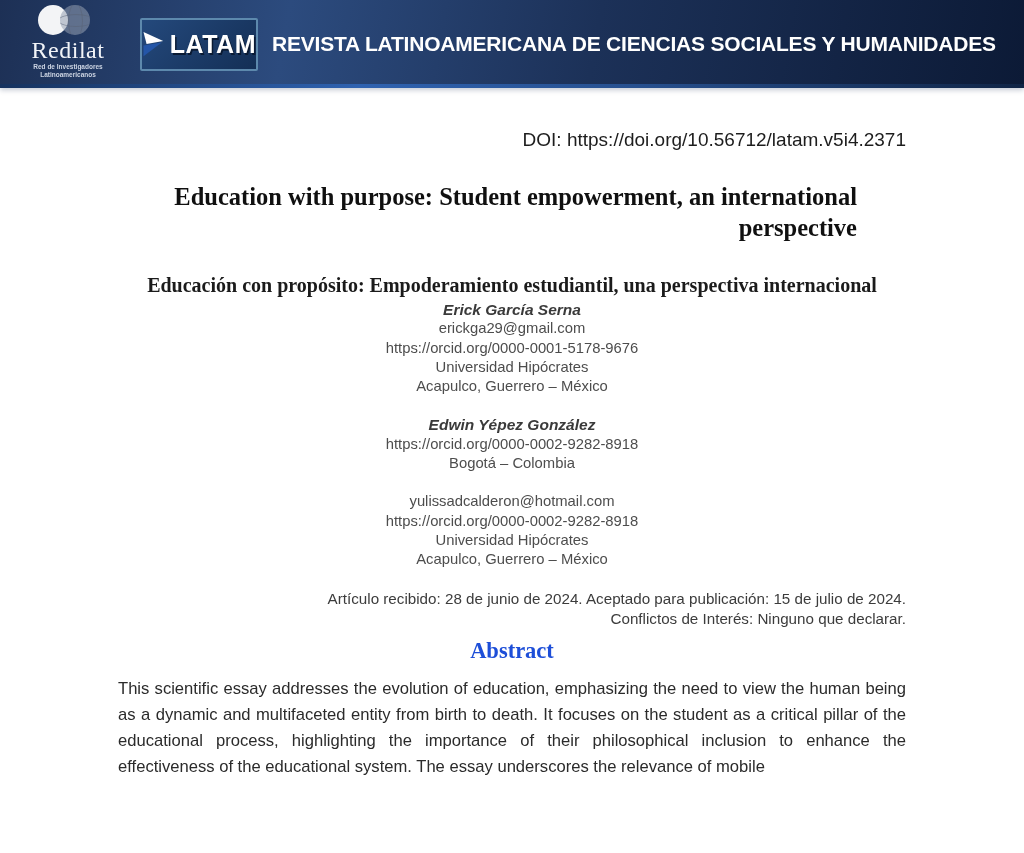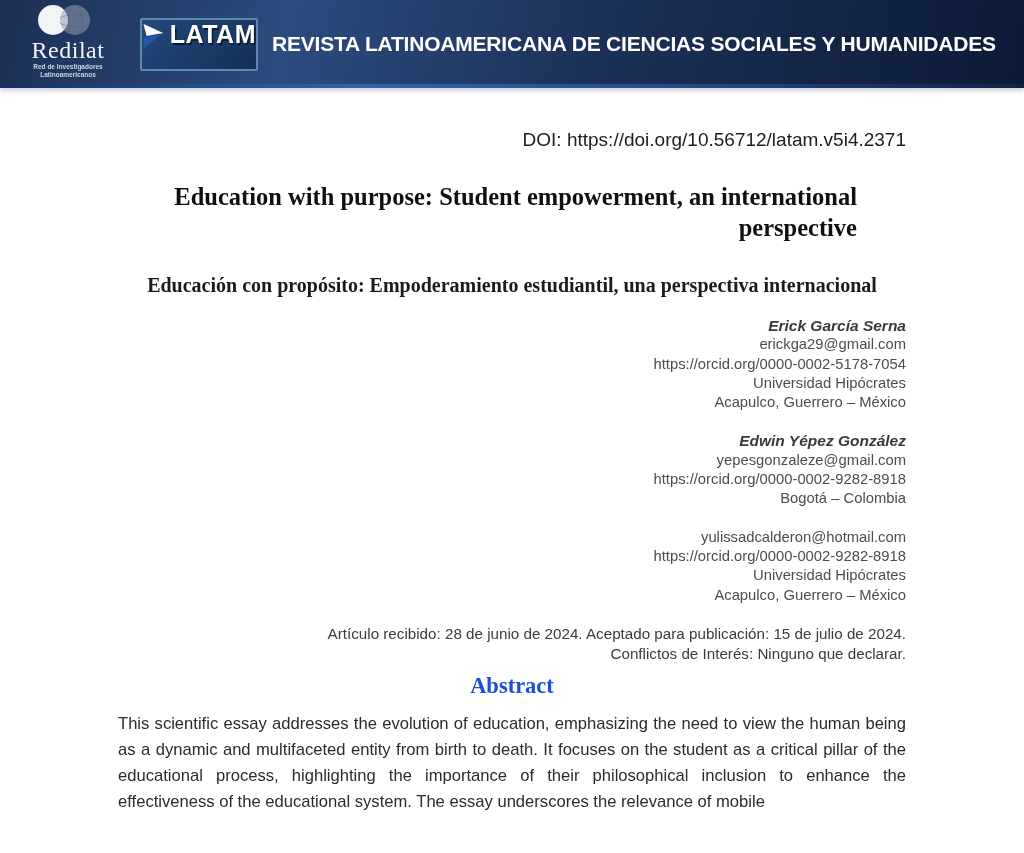--- a/index.html
+++ b/index.html
@@ -53,21 +53,21 @@
   }
   .redilat-sub { font-size: 6.5px; line-height: 8px; font-weight: 700; color: #ccd4e2; }
 
   .latam-box {
     flex: 0 0 auto;
     margin-left: 16px;
     width: 118px; height: 53px;
     border: 2px solid #5d89ad;
     border-radius: 2px;
     background: linear-gradient(135deg, #24497c, #142f56);
-    display: flex; justify-content: center; gap: 5px;
+    display: flex; align-items: center; justify-content: center; gap: 5px;
   }
   .latam-text {
     font-size: 25px; font-weight: 700; color: #ffffff; letter-spacing: 0.5px;
     text-shadow: 1.5px 1.5px 0 #0a1a33;
   }
   .journal-title {
     margin-left: 14px;
     color: #ffffff;
     font-size: 21px;
     font-weight: 700;
@@ -93,21 +93,21 @@
   .title-es {
     margin: 27px auto 0;
     max-width: 768px;
     text-align: center;
     font-family: "Liberation Serif", serif;
     font-size: 20px;
     line-height: 30px;
     color: #1b1b1b;
   }
 
-  .authors { margin-top: 16px; text-align: right; }
+  .authors { text-align: center; }
   .author { margin-bottom: 19px; }
   .author-name { font-size: 15.5px; font-weight: 700; font-style: italic; color: #3a3a3a; line-height: 19.3px; }
   .author-line { font-size: 14.8px; color: #4d4d4d; line-height: 19.3px; }
 
   .received { margin-top: 14px; text-align: right; font-size: 15.2px; line-height: 20px; color: #3c3c3c; }
 
   .abstract-heading {
     margin-top: 9px;
     text-align: center;
     font-family: "Liberation Serif", serif;
@@ -151,27 +151,26 @@
 <div class="content">
   <div class="doi">DOI: https://doi.org/10.56712/latam.v5i4.2371</div>
 
   <h1 class="title-en">Education with purpose: Student empowerment, an international perspective</h1>
   <h2 class="title-es">Educación con propósito: Empoderamiento estudiantil, una perspectiva internacional</h2>
 
   <div class="authors">
     <div class="author">
       <div class="author-name">Erick García Serna</div>
       <div class="author-line">erickga29@gmail.com</div>
-      <div class="author-line">https://orcid.org/0000-0002-5178-7054</div>
+      <div class="author-line">https://orcid.org/0000-0001-5178-9676</div>
       <div class="author-line">Universidad Hipócrates</div>
       <div class="author-line">Acapulco, Guerrero – México</div>
     </div>
     <div class="author">
       <div class="author-name">Edwin Yépez González</div>
-      <div class="author-line">yepesgonzaleze@gmail.com</div>
       <div class="author-line">https://orcid.org/0000-0002-9282-8918</div>
       <div class="author-line">Bogotá – Colombia</div>
     </div>
     <div class="author">
       <div class="author-line">yulissadcalderon@hotmail.com</div>
       <div class="author-line">https://orcid.org/0000-0002-9282-8918</div>
       <div class="author-line">Universidad Hipócrates</div>
       <div class="author-line">Acapulco, Guerrero – México</div>
     </div>
   </div>

